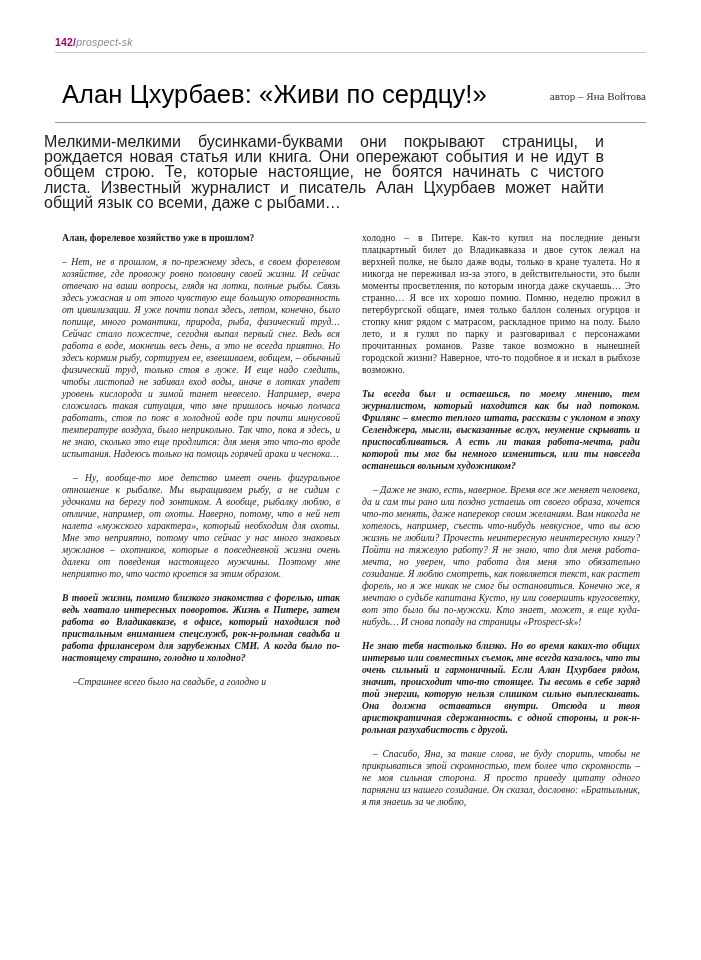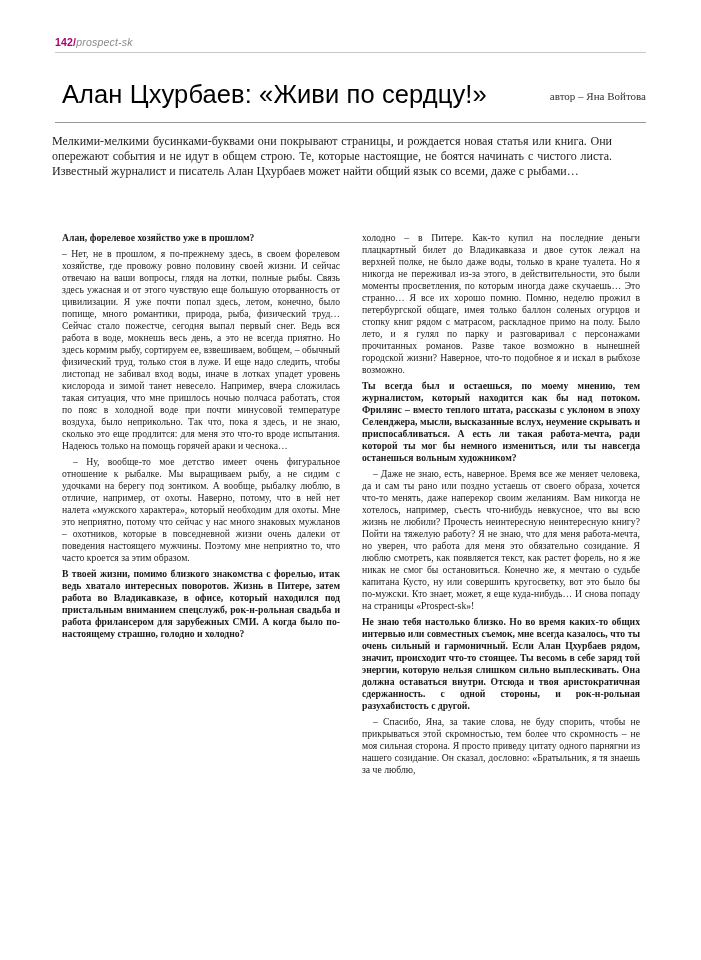--- a/index.html
+++ b/index.html
@@ -77,24 +77,24 @@
     left: 55px;
     right: 55px;
     height: 1px;
     background: #999;
   }
 
   
   .lead {
     position: absolute;
     top: 134px;
-    left: 52px;
+    left: 44px;
     width: 560px;
-    font-family: Liberation Serif, serif;
-    font-size: 12px;
+    font-family: Liberation Sans, sans-serif;
+    font-size: 16px;
     line-height: 15.2px;
     color: #1d1d1d;
     text-align: justify;
   }
 
   
   .columns {
     position: absolute;
     top: 232px;
     left: 62px;
@@ -115,21 +115,22 @@
     margin: 0;
     text-indent: 0;
   }
   .col p.ind {
     text-indent: 11px;
   }
   .q {
     font-weight: bold;
   }
   .col p + p {
-    margin-top: 4px;
+    margin-top: 12px;
+    font-style: italic;
   }
 </style>
 </head>
 <body>
 
 <div class="page">
 
   <div class="header">
     <span class="folio">142/</span><span class="mag">prospect-sk</span>
   </div>
@@ -141,20 +142,21 @@
   <div class="title-rule"></div>
 
   <div class="lead">Мелкими-мелкими бусинками-буквами они покрывают страницы, и рождается новая статья или книга. Они опережают события и не идут в общем строю. Те, которые настоящие, не боятся начинать с чистого листа. Известный журналист и писатель Алан Цхурбаев может найти общий язык со всеми, даже с рыбами…</div>
 
   <div class="columns">
     <div class="col" id="col0">
         <p class="q">Алан, форелевое хозяйство уже в прошлом?</p>
         <p>– Нет, не в прошлом, я по-прежнему здесь, в своем форелевом хозяйстве, где провожу ровно половину своей жизни. И сейчас отвечаю на ваши вопросы, глядя на лотки, полные рыбы. Связь здесь ужасная и от этого чувствую еще большую оторванность от цивилизации. Я уже почти попал здесь, летом, конечно, было попище, много романтики, природа, рыба, физический труд… Сейчас стало пожестче, сегодня выпал первый снег. Ведь вся работа в воде, мокнешь весь день, а это не всегда приятно. Но здесь кормим рыбу, сортируем ее, взвешиваем, вобщем, – обычный физический труд, только стоя в луже. И еще надо следить, чтобы листопад не забивал вход воды, иначе в лотках упадет уровень кислорода и зимой танет невесело. Например, вчера сложилась такая ситуация, что мне пришлось ночью полчаса работать, стоя по пояс в холодной воде при почти минусовой температуре воздуха, было неприкольно. Так что, пока я здесь, и не знаю, сколько это еще продлится: для меня это что-то вроде испытания. Надеюсь только на помощь горячей араки и чеснока…</p>
         <p class="ind">– Ну, вообще-то мое детство имеет очень фигуральное отношение к рыбалке. Мы выращиваем рыбу, а не сидим с удочками на берегу под зонтиком. А вообще, рыбалку люблю, в отличие, например, от охоты. Наверно, потому, что в ней нет налета «мужского характера», который необходим для охоты. Мне это неприятно, потому что сейчас у нас много знаковых мужланов – охотников, которые в повседневной жизни очень далеки от поведения настоящего мужчины. Поэтому мне неприятно то, что часто кроется за этим образом.</p>
         <p class="q">В твоей жизни, помимо близкого знакомства с форелью, итак ведь хватало интересных поворотов. Жизнь в Питере, затем работа во Владикавказе, в офисе, который находился под пристальным вниманием спецслужб, рок-н-рольная свадьба и работа фрилансером для зарубежных СМИ. А когда было по-настоящему страшно, голодно и холодно?</p>
+        <p class="ind">–Страшнее всего было на свадьбе, а голодно и</p>
       </div>
     <div class="col" id="col1">
         <p>холодно – в Питере. Как-то купил на последние деньги плацкартный билет до Владикавказа и двое суток лежал на верхней полке, не было даже воды, только в кране туалета. Но я никогда не переживал из-за этого, в действительности, это были моменты просветления, по которым иногда даже скучаешь… Это странно… Я все их хорошо помню. Помню, неделю прожил в петербургской общаге, имея только баллон соленых огурцов и стопку книг рядом с матрасом, раскладное примо на полу. Было лето, и я гулял по парку и разговаривал с персонажами прочитанных романов. Разве такое возможно в нынешней городской жизни? Наверное, что-то подобное я и искал в рыбхозе возможно.</p>
         <p class="q">Ты всегда был и остаешься, по моему мнению, тем журналистом, который находится как бы над потоком. Фрилянс – вместо теплого штата, рассказы с уклоном в эпоху Селенджера, мысли, высказанные вслух, неумение скрывать и приспосабливаться. А есть ли такая работа-мечта, ради которой ты мог бы немного измениться, или  ты навсегда останешься вольным художником?</p>
         <p class="ind">– Даже не знаю, есть, наверное. Время все же меняет человека, да и сам ты рано или поздно устаешь от своего образа, хочется что-то менять, даже наперекор своим желаниям. Вам никогда не хотелось, например, съесть что-нибудь невкусное, что вы всю жизнь не любили? Прочесть неинтересную неинтересную книгу? Пойти на тяжелую работу? Я не знаю, что для меня работа-мечта, но уверен, что работа для меня это обязательно созидание. Я люблю смотреть, как появляется текст, как растет форель, но я же никак не смог бы остановиться. Конечно же, я мечтаю о судьбе капитана Кусто, ну или совершить кругосветку, вот это было бы по-мужски. Кто знает, может, я еще куда-нибудь… И снова попаду на страницы «Prospect-sk»!</p>
         <p class="q">Не знаю тебя настолько близко. Но  во время каких-то общих интервью или совместных съемок, мне всегда казалось, что ты очень сильный и гармоничный. Если Алан Цхурбаев рядом, значит, происходит что-то стоящее. Ты  весомь в себе заряд той энергии, которую нельзя слишком сильно выплескивать. Она должна оставаться внутри. Отсюда и твоя аристократичная сдержанность. с одной стороны, и рок-н-рольная разухабистость с другой.</p>
         <p class="ind">– Спасибо, Яна, за такие слова, не буду спорить, чтобы не прикрываться этой скромностью, тем более что скромность – не моя сильная сторона. Я просто приведу цитату одного парнягни из нашего созидание. Он сказал, дословно: «Братыльник, я тя знаешь за че люблю,</p>
       </div>
   </div>
 

